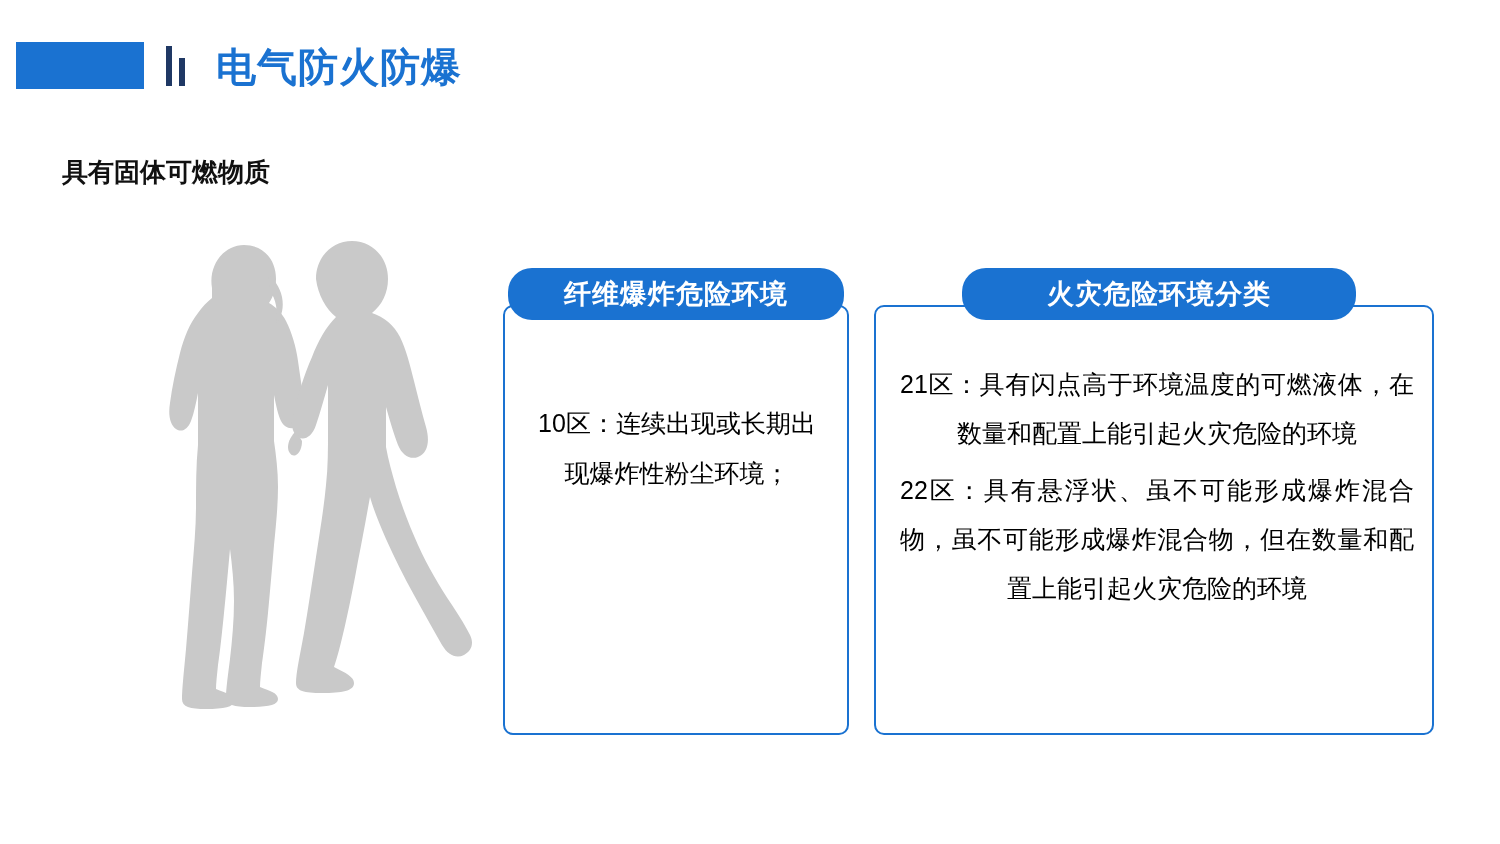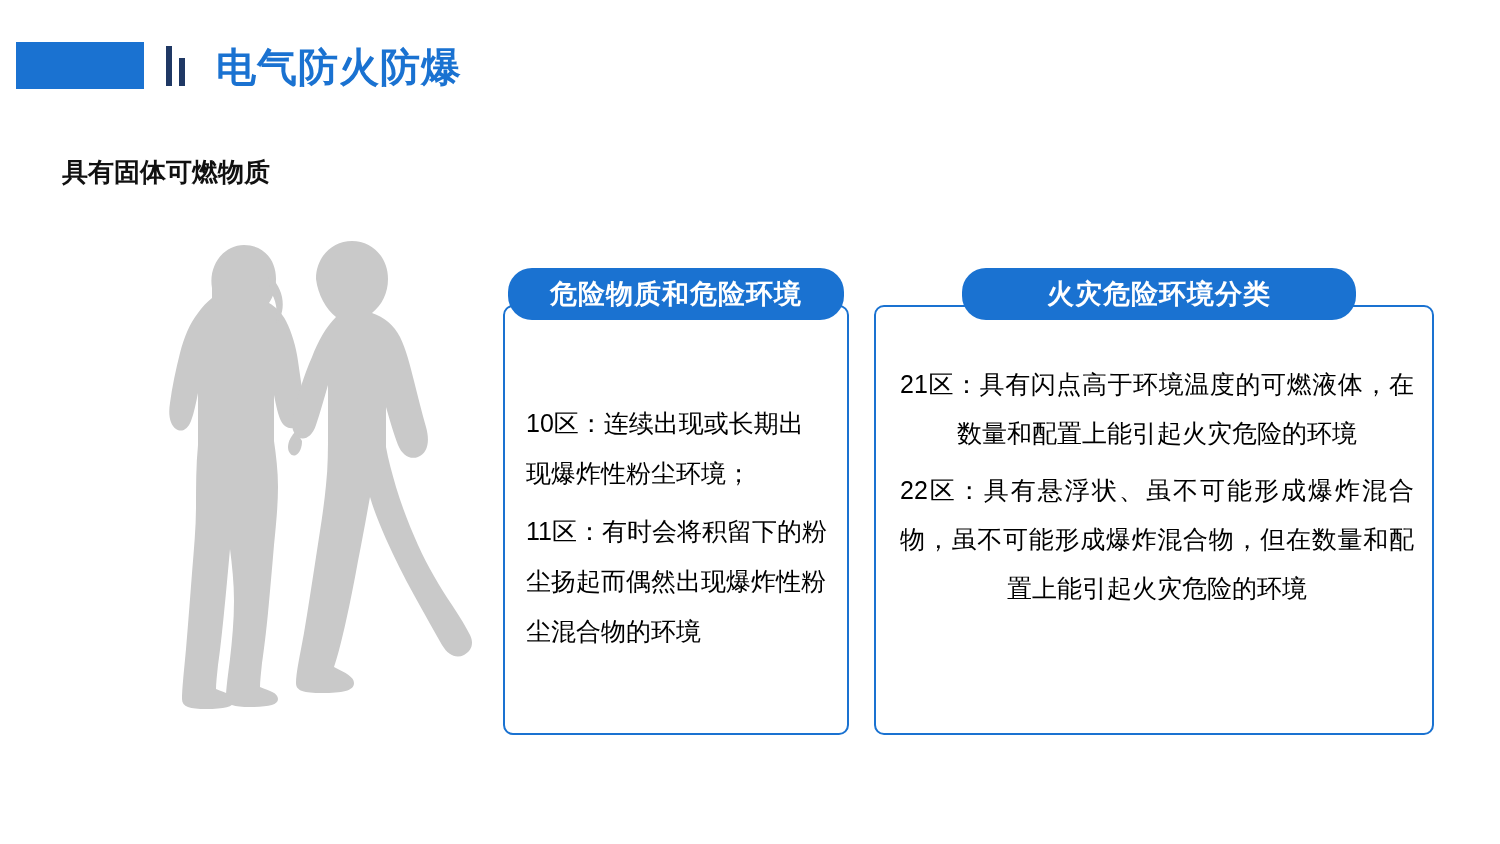--- a/index.html
+++ b/index.html
@@ -130,21 +130,21 @@
     position: absolute;
     box-sizing: border-box;
   }
   .card-body-a {
     left: 512px;
     top: 390px;
     width: 330px;
     padding: 0 6px;
     font-size: 25px;
     line-height: 50px;
-    text-align: left;
+    text-align: center;
   }
   .card-body-b {
     left: 884px;
     top: 352px;
     width: 546px;
     padding: 0 8px;
     font-size: 25px;
     line-height: 49px;
     text-align: justify;
     text-align-last: center;
@@ -200,24 +200,23 @@
                C224,164 220,178 216,190 C212,202 204,206 198,202 C192,198 190,188 194,176
                C198,160 204,140 212,122 C218,106 226,92 236,82
                C226,74 218,60 216,44 Z"></path>
 
       <path d="M196,196 C192,200 188,206 188,212 C188,218 192,222 196,220 C200,218 202,212 202,206 Z"></path>
     </g>
   </svg>
 </div>
 
 <div class="card card-a"></div>
-<div class="card-header card-header-a">危险物质和危险环境</div>
+<div class="card-header card-header-a">纤维爆炸危险环境</div>
 <div class="card-body card-body-a">
   <p class="para">10区：连续出现或长期出现爆炸性粉尘环境；</p>
-  <p class="para">11区：有时会将积留下的粉尘扬起而偶然出现爆炸性粉尘混合物的环境</p>
 </div>
 
 <div class="card card-b"></div>
 <div class="card-header card-header-b">火灾危险环境分类</div>
 <div class="card-body card-body-b">
   <p class="para">21区：具有闪点高于环境温度的可燃液体，在数量和配置上能引起火灾危险的环境</p>
   <p class="para">22区：具有悬浮状、虽不可能形成爆炸混合物，虽不可能形成爆炸混合物，但在数量和配置上能引起火灾危险的环境</p>
 </div>
 
 </body></html>

